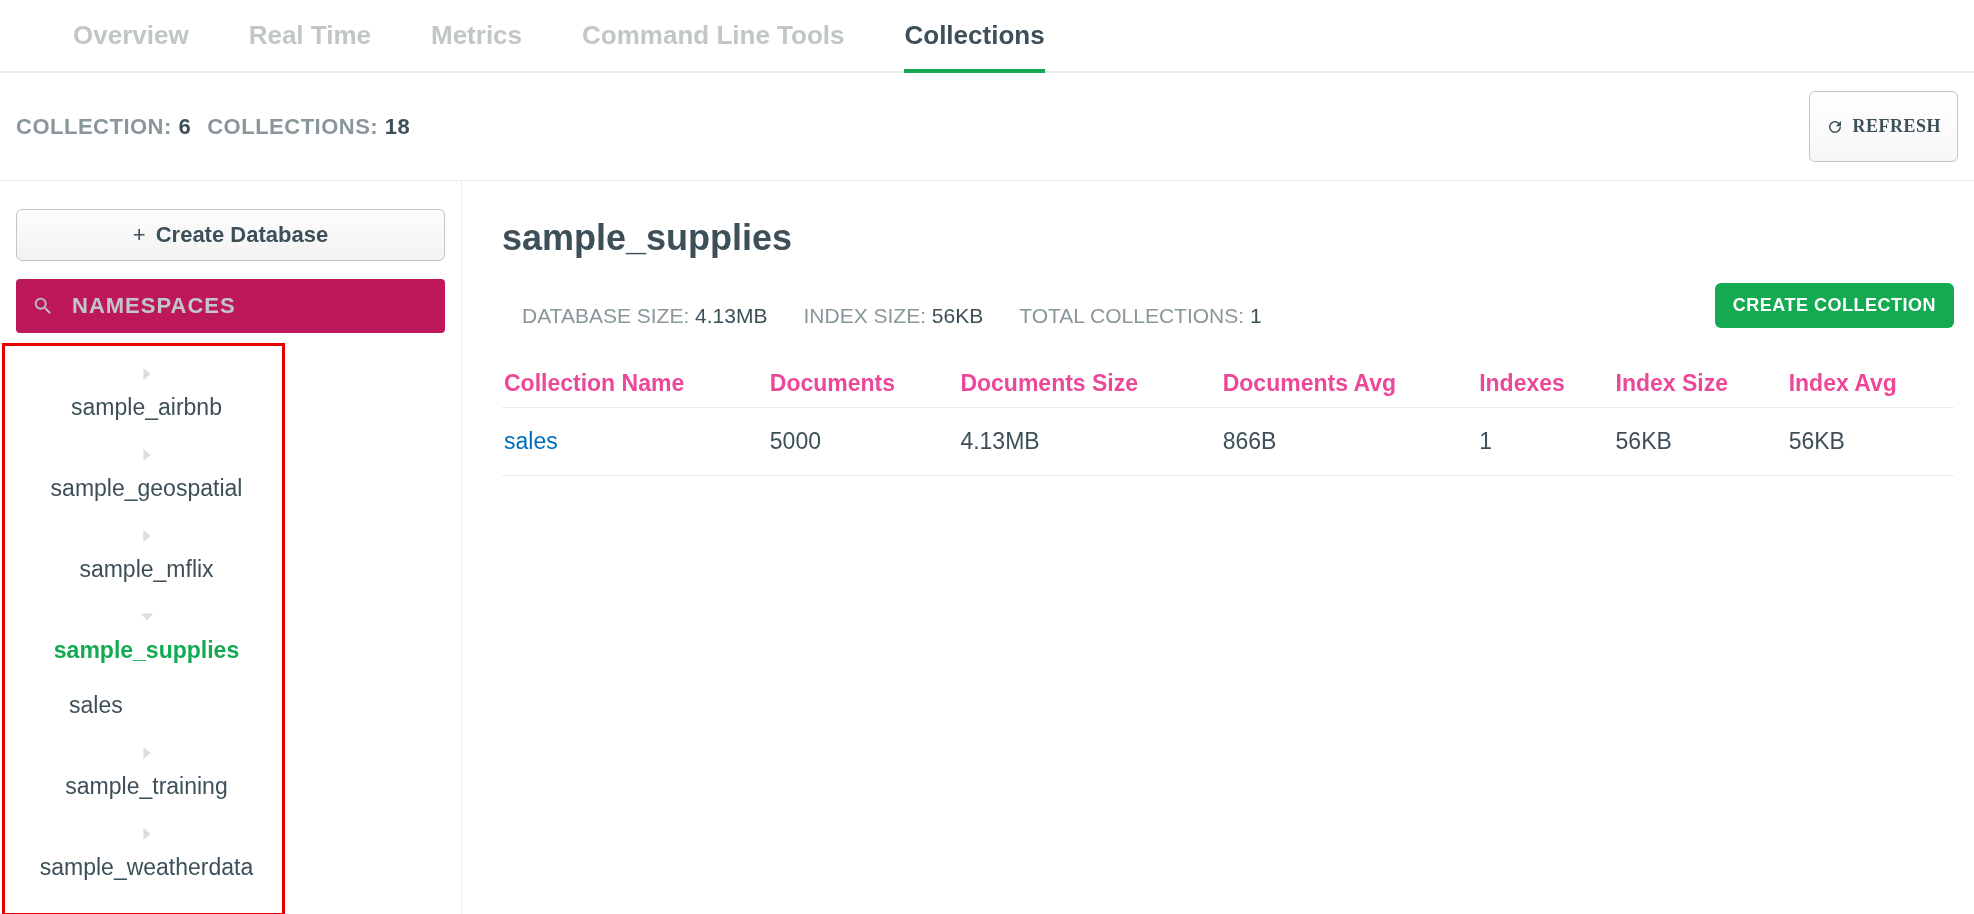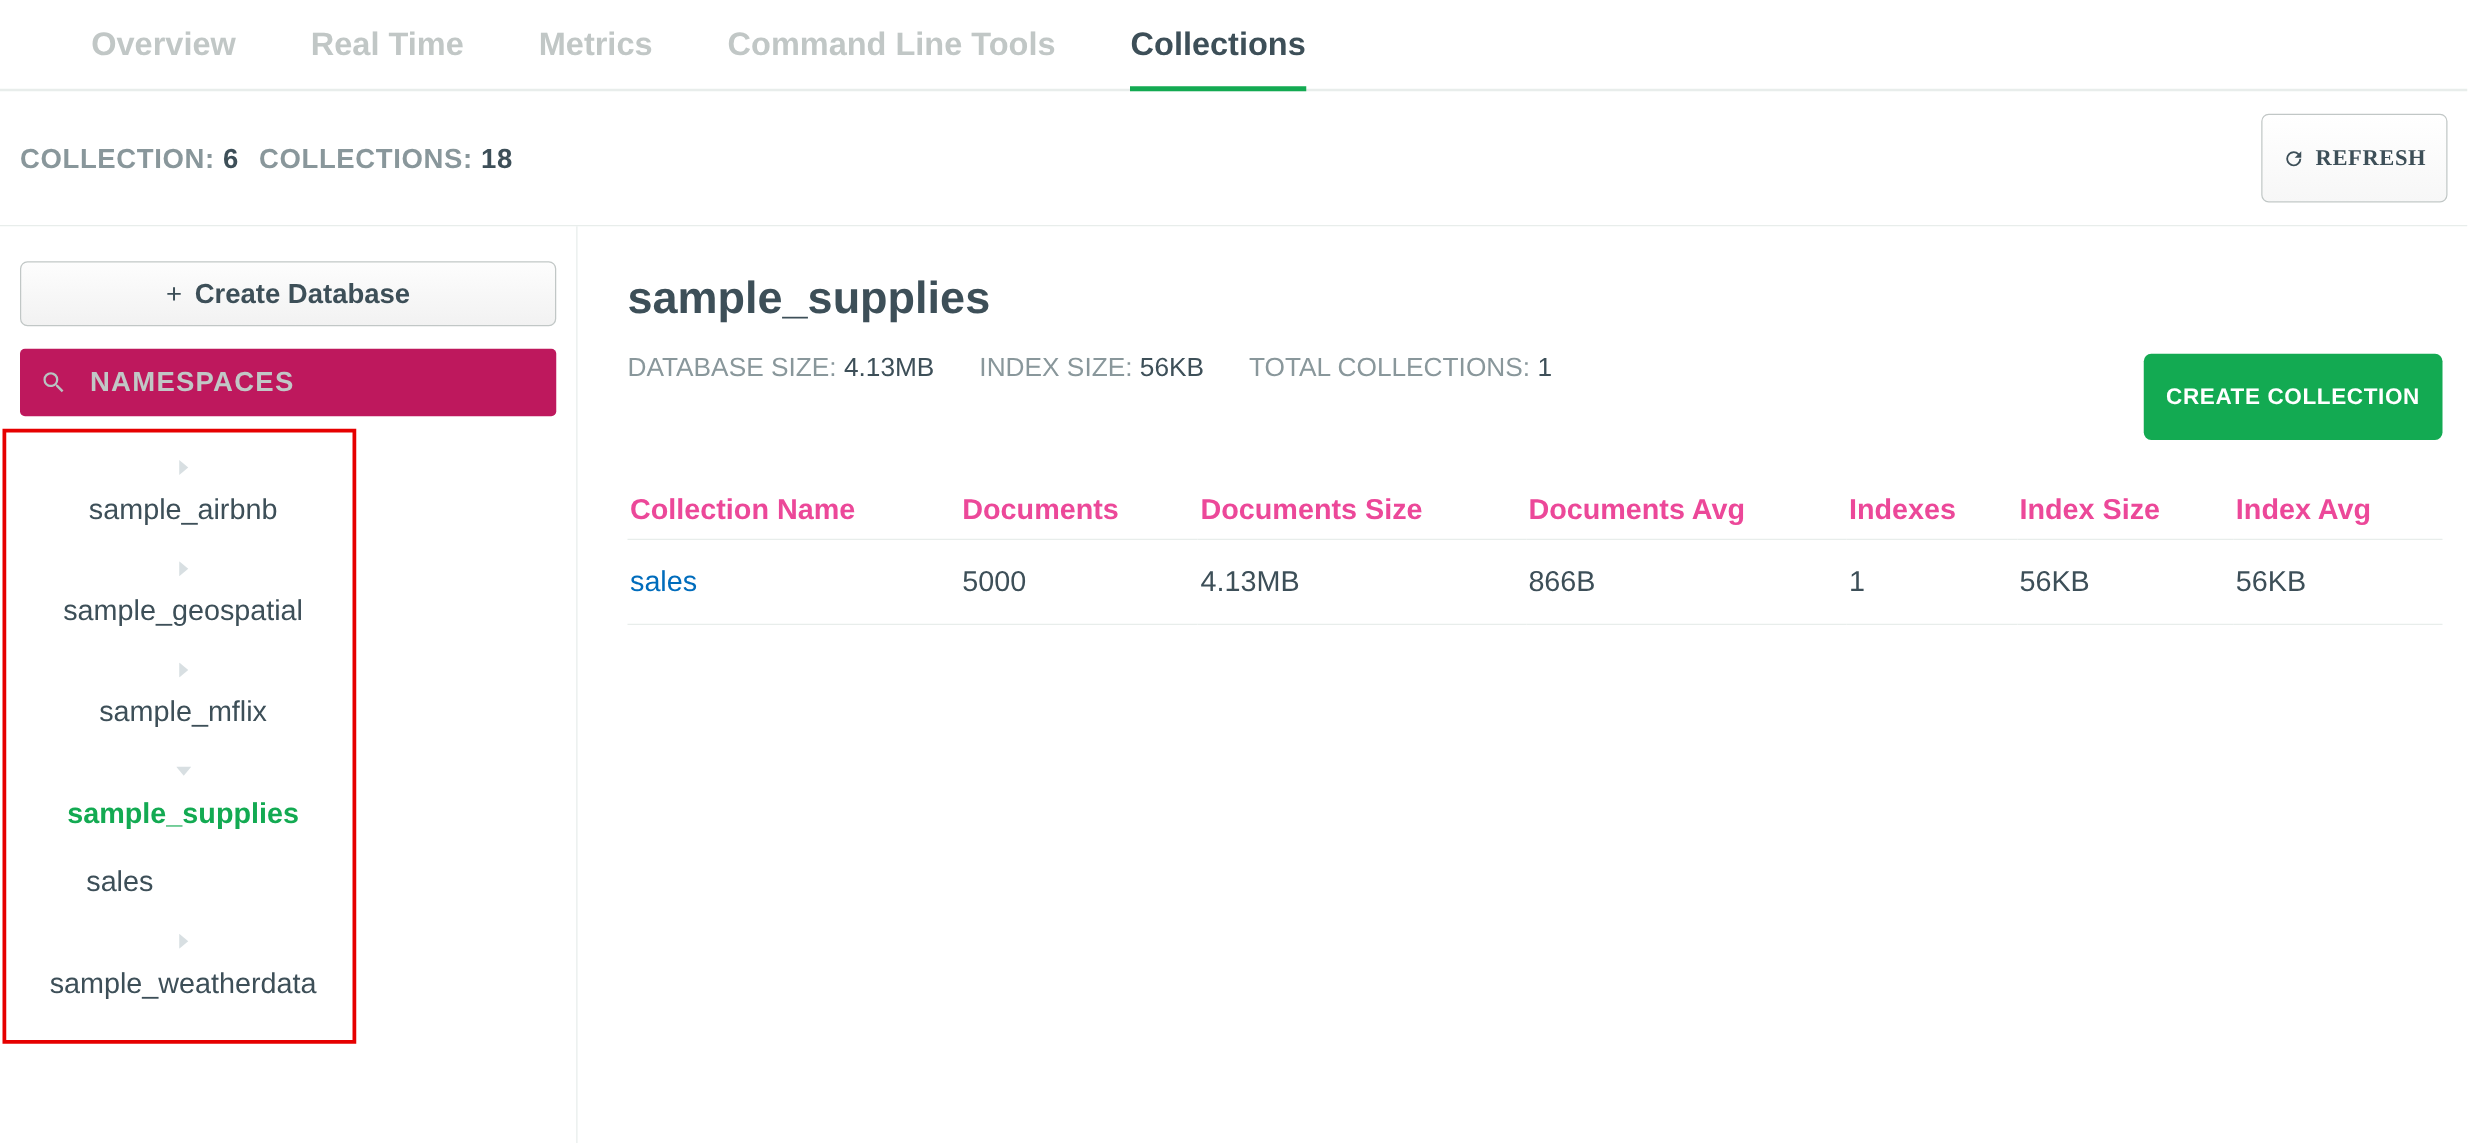--- a/index.html
+++ b/index.html
@@ -158,35 +158,36 @@
       flex: 1;
       padding: 36px 20px 20px 40px;
     }
     .page-title {
       font-size: 36px;
       font-weight: 600;
       color: #3d4f58;
     }
     .db-meta-row {
       display: flex;
-      align-items: flex-start;
+      align-items: flex-end;
       justify-content: space-between;
       margin-top: 24px;
+      margin-left: 20px;
     }
     .db-meta {
       display: flex;
       gap: 36px;
       font-size: 21px;
       color: #89979b;
     }
     .db-meta .meta-value {
       color: #3d4f58;
     }
     .create-collection-btn {
-      padding: 24px 18px;
+      padding: 12px 18px;
       border: none;
       border-radius: 6px;
       background: #13aa52;
       color: #fff;
       font-size: 18px;
       font-weight: 700;
       letter-spacing: 0.5px;
       cursor: pointer;
     }
     .table {
@@ -276,20 +277,26 @@
           </svg>
         <span>sample_mflix</span>
       </div>
       <div class="db-item active">
         <svg class="chevron" viewBox="0 0 10 10">
             <path class="chevron-down" d="M0 2 L10 2 L5 8 Z"></path>
           </svg>
         <span>sample_supplies</span>
       </div>
       <div class="collection-child">sales</div>
+      <div class="db-item">
+        <svg class="chevron" viewBox="0 0 10 10">
+            <path class="chevron-right" d="M2 0 L8 5 L2 10 Z"></path>
+          </svg>
+        <span>sample_training</span>
+      </div>
       <div class="db-item">
         <svg class="chevron" viewBox="0 0 10 10">
             <path class="chevron-right" d="M2 0 L8 5 L2 10 Z"></path>
           </svg>
         <span>sample_weatherdata</span>
       </div>
     </div>
   </aside>
 
   <main class="main">

